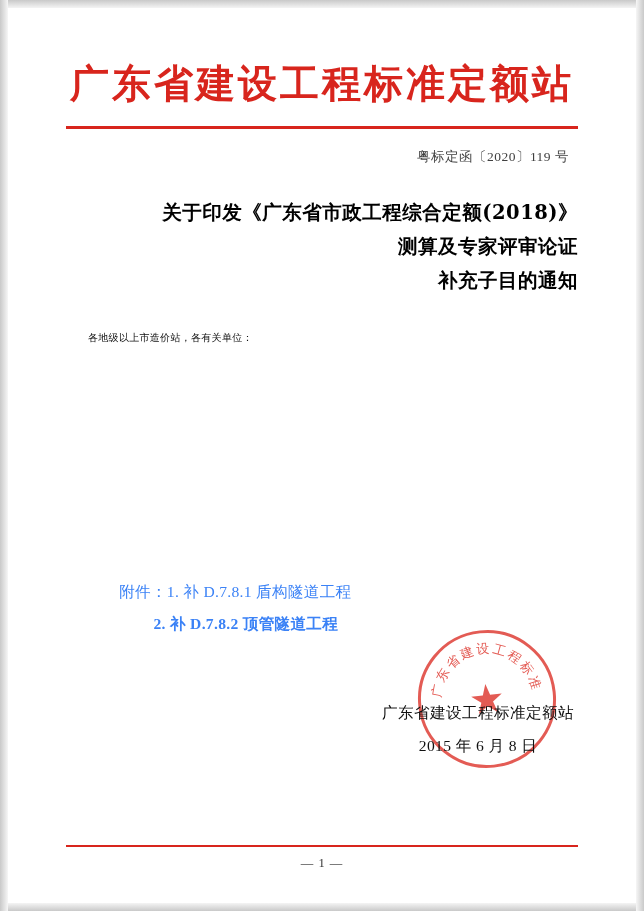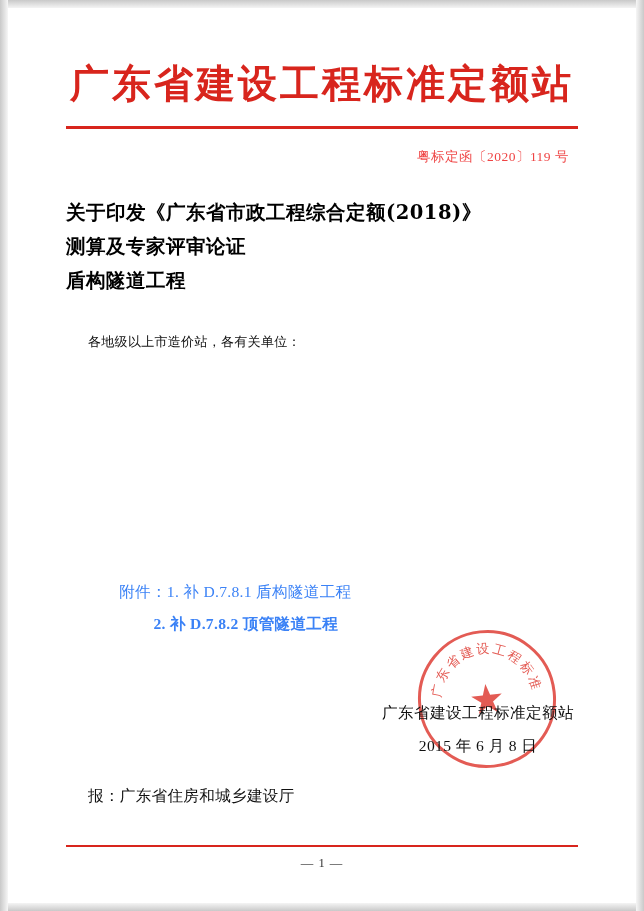--- a/index.html
+++ b/index.html
@@ -43,54 +43,54 @@
     letter-spacing: 3px;
     line-height: 1.1;
     white-space: nowrap;
   }
 
   .doc-number {
     position: absolute;
     right: 75px;
     top: 148px;
     font-size: 13.5px;
-    color: #ef4444;
+    color: #404040;
     letter-spacing: 0.5px;
   }
 
   .rule-red {
     position: absolute;
     left: 66px;
     width: 512px;
     height: 2px;
     background: #d8251d;
   }
   .rule-red.top { top: 126px; height: 2.5px; }
   .rule-red.bottom { top: 845px; height: 2px; }
 
   .title-block {
     position: absolute;
     left: 66px;
     top: 196px;
     width: 512px;
-    text-align: left;
+    text-align: right;
     font-family: "DejaVu Serif", "Liberation Serif", serif;
     font-weight: bold;
     font-size: 19.5px;
     color: #000;
     line-height: 1.75;
     letter-spacing: 0.5px;
   }
 
   .body-block {
     position: absolute;
     left: 88px;
     top: 328px;
     width: 470px;
-    font-size: 13px;
+    font-size: 10px;
     color: #111;
     line-height: 2.08;
     text-align: justify;
     letter-spacing: 0.3px;
   }
   .body-block p { margin: 0; }
   .indent2 { text-indent: 2em; }
 
   .attach-block {
     position: absolute;
@@ -198,21 +198,21 @@
     <div class="masthead-title">广东省建设工程标准定额站</div>
   </div>
 
   <div class="rule-red top"></div>
 
   <div class="doc-number">粤标定函〔2020〕119 号</div>
 
   <div class="title-block">
     <div>关于印发《广东省市政工程综合定额(2018)》</div>
     <div>测算及专家评审论证</div>
-    <div>盾构隧道工程</div>
+    <div>补充子目的通知</div>
   </div>
 
   <div class="body-block">
     <p>各地级以上市造价站，各有关单位：</p>
   </div>
 
   <div class="attach-block">
     <div class="l1">附件：1. 补 D.7.8.1 盾构隧道工程</div>
     <div class="l2">2. 补 D.7.8.2 顶管隧道工程</div>
   </div>
@@ -232,18 +232,17 @@
         <span>★</span>
       </div>
     <div class="seal-sub"></div>
   </div>
 
   <div class="signature">
     <div>广东省建设工程标准定额站</div>
     <div>2015 年 6 月 8 日</div>
   </div>
 
-  <div class="cc-line">报：广东省住房和城乡建设厅</div>
 
   <div class="rule-red bottom"></div>
 
   <div class="page-number">— 1 —</div>
 </div>
 
 </body></html>

